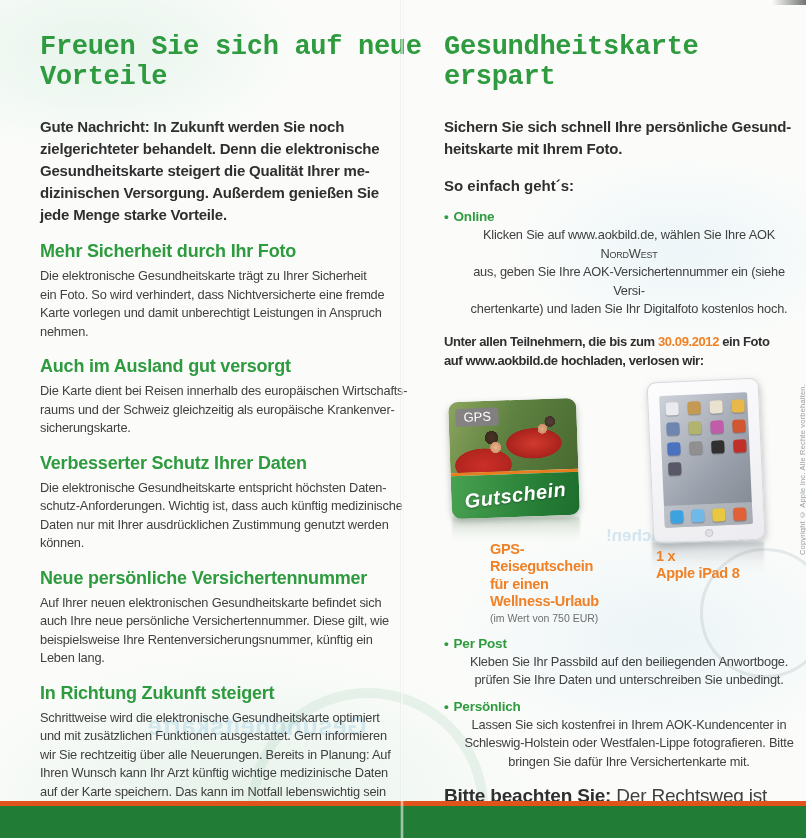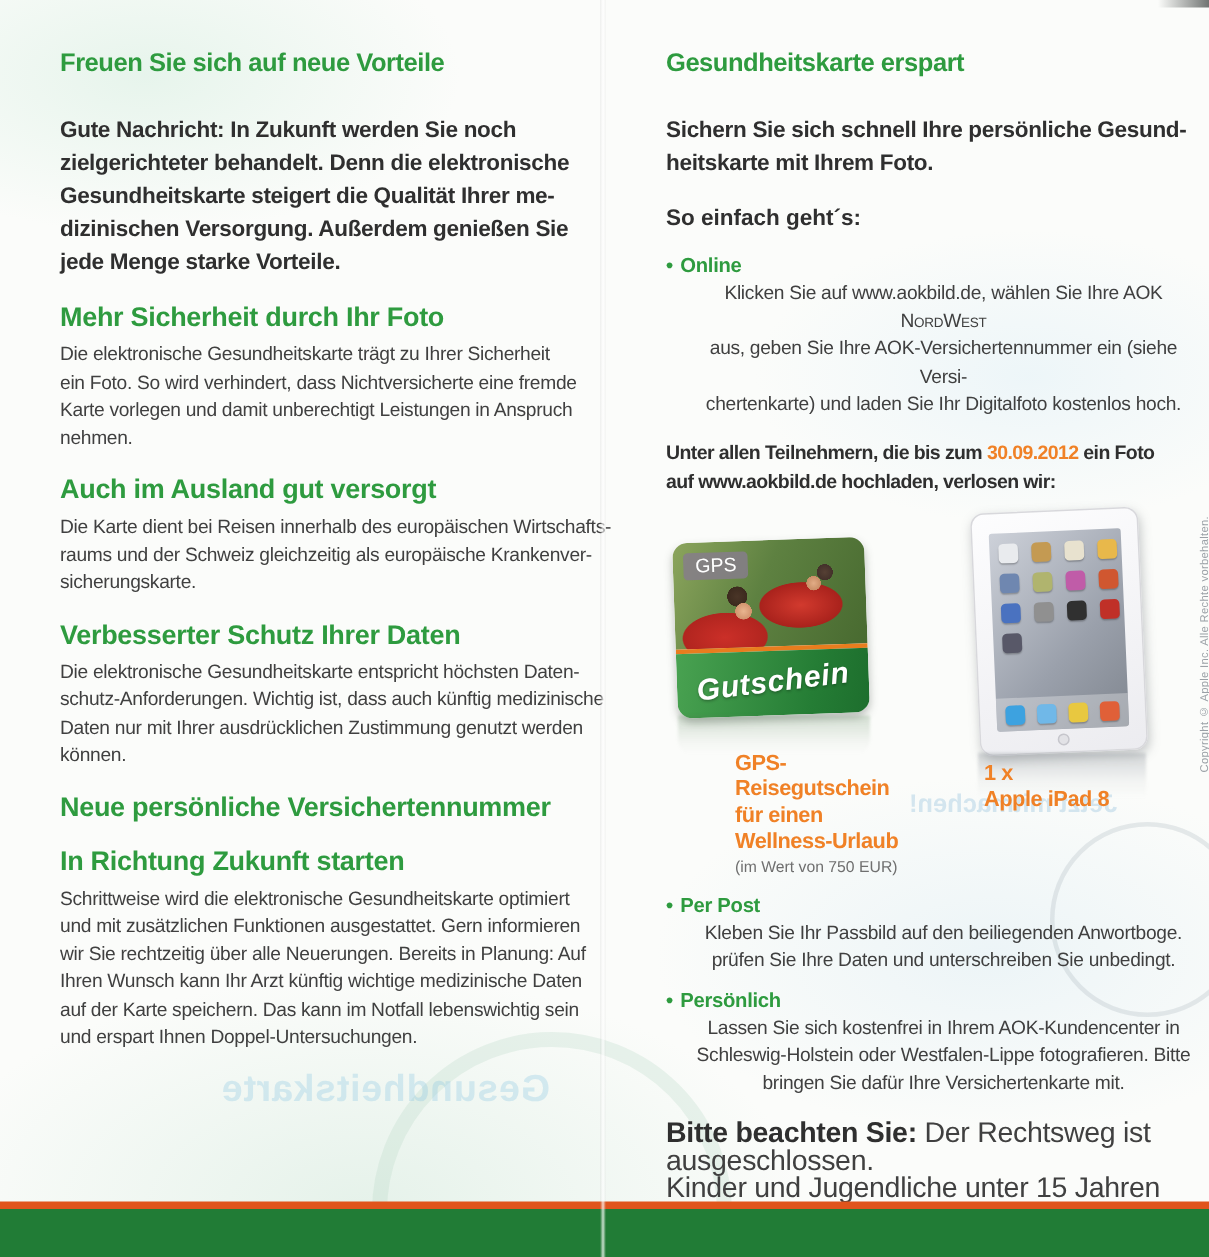--- a/index.html
+++ b/index.html
@@ -23,21 +23,21 @@
   .fold { position:absolute; left:400px; top:0; bottom:0; width:4px; z-index:5;
     background:linear-gradient(to right, rgba(0,0,0,0.05), rgba(255,255,255,0.75), rgba(0,0,0,0.03)); }
   .bar-orange { position:absolute; left:0; right:0; bottom:32px; height:5px; background:#e0541c; }
   .bar-green  { position:absolute; left:0; right:0; bottom:0; height:32px; background:#217c36; }
 
   
   .col { position:absolute; top:32px; }
   .col-left  { left:40px;  width:394px; }
   .col-right { left:444px; width:358px; }
 
-  h1.title { font-size:17px; font-weight:bold; color:#2e9b3f; letter-spacing:-0.3px; margin-bottom:24px; }
+  h1.title { font-size:27px; font-weight:bold; color:#2e9b3f; letter-spacing:-0.3px; margin-bottom:24px;font-family:Liberation Mono, monospace; }
   .intro { font-size:15px; font-weight:bold; color:#2f2f2f; line-height:22px;
     letter-spacing:-0.2px; white-space:pre-line; margin-bottom:10px; }
   .sec-h { font-size:18px; font-weight:bold; color:#2e9b3f; letter-spacing:-0.2px; margin:15px 0 5px; }
   .body-txt { font-size:12.8px; color:#404040; line-height:18.5px; letter-spacing:-0.2px; white-space:pre-line; }
 
   .steps-label { font-size:15px; font-weight:bold; color:#2f2f2f; margin:17px 0 0; }
   .bullet { margin-top:15px; }
   .bullet-row { font-size:13.5px; font-weight:bold; color:#2e9b3f; letter-spacing:-0.2px; }
   .bullet-dot { margin-right:5px; }
   .bullet-body { margin-left:12px; margin-top:2px;text-align:center; }
@@ -138,23 +138,27 @@
     </div>
     <div>
       <div class="sec-h">Verbesserter Schutz Ihrer Daten</div>
       <p class="body-txt">Die elektronische Gesundheitskarte entspricht höchsten Daten-
 schutz-Anforderungen. Wichtig ist, dass auch künftig medizinische
 Daten nur mit Ihrer ausdrücklichen Zustimmung genutzt werden
 können.</p>
     </div>
     <div>
       <div class="sec-h">Neue persönliche Versichertennummer</div>
-    </div>
-    <div>
-      <div class="sec-h">In Richtung Zukunft starten</div>
+      <p class="body-txt">Auf Ihrer neuen elektronischen Gesundheitskarte befindet sich
+auch Ihre neue persönliche Versichertennummer. Diese gilt, wie
+beispielsweise Ihre Rentenversicherungsnummer, künftig ein
+Leben lang.</p>
+    </div>
+    <div>
+      <div class="sec-h">In Richtung Zukunft steigert</div>
       <p class="body-txt">Schrittweise wird die elektronische Gesundheitskarte optimiert
 und mit zusätzlichen Funktionen ausgestattet. Gern informieren
 wir Sie rechtzeitig über alle Neuerungen. Bereits in Planung: Auf
 Ihren Wunsch kann Ihr Arzt künftig wichtige medizinische Daten
 auf der Karte speichern. Das kann im Notfall lebenswichtig sein
 und erspart Ihnen Doppel-Untersuchungen.</p>
     </div>
   </div>
 
   <div class="col col-right">

